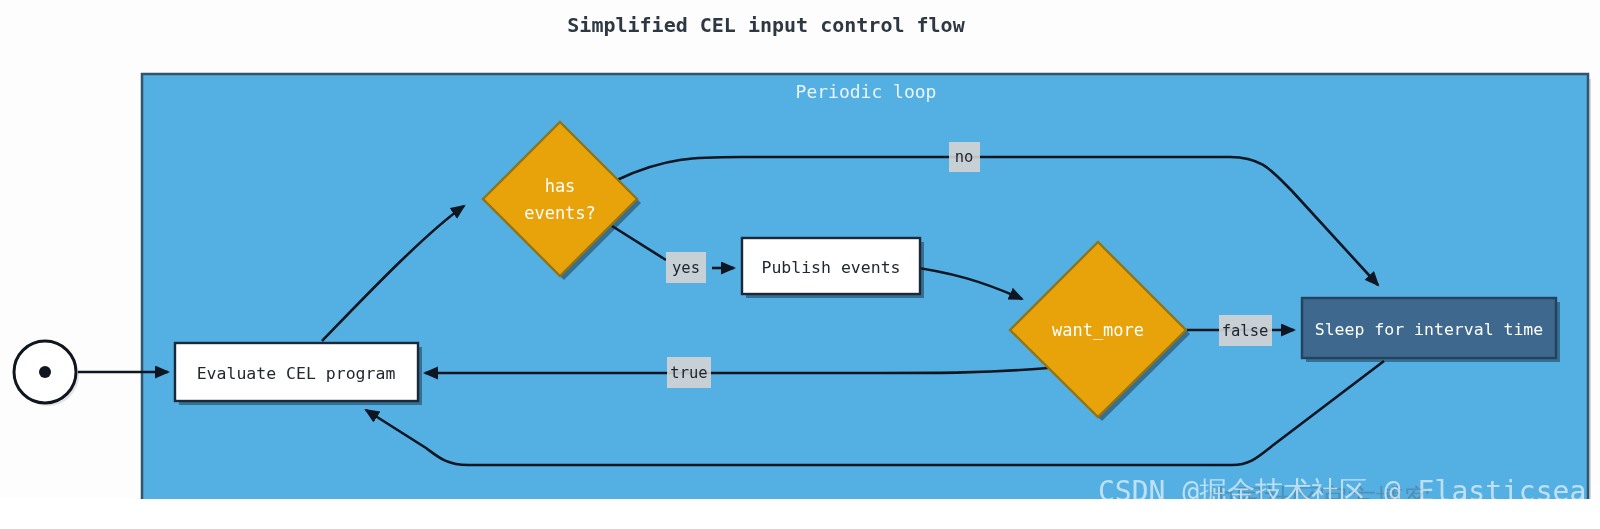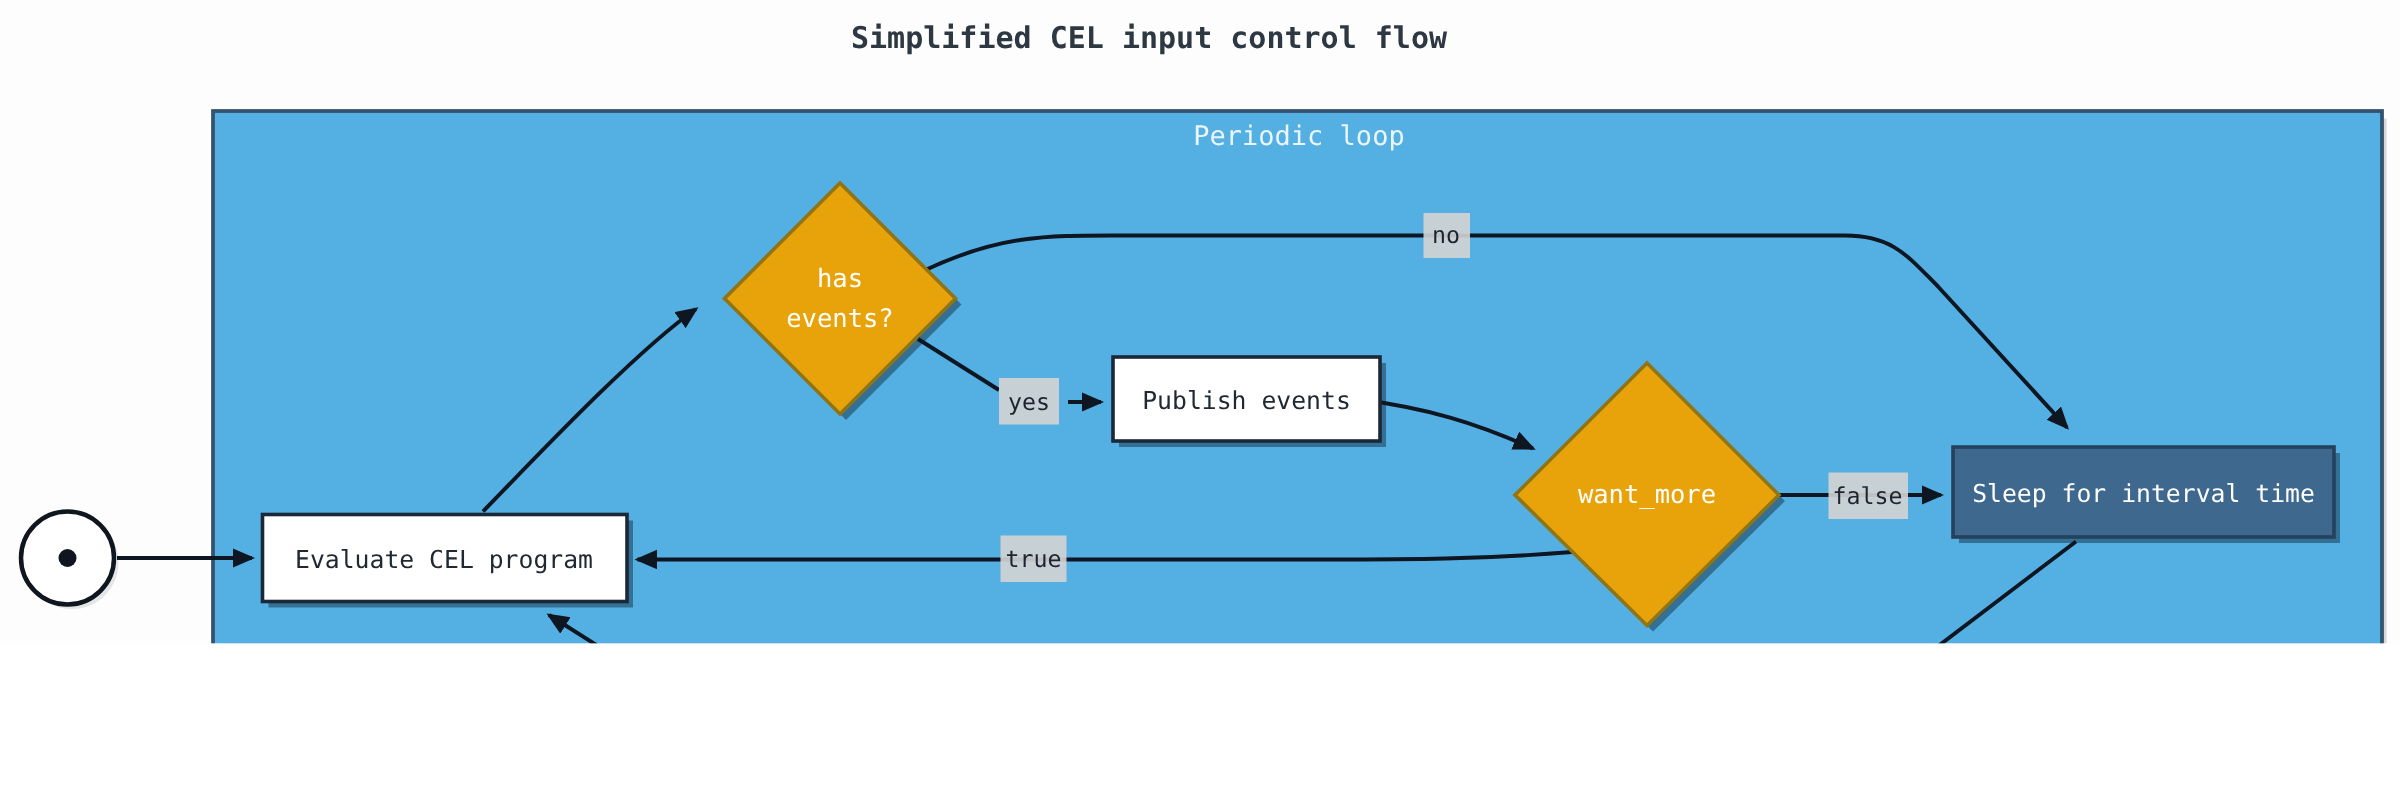--- a/index.html
+++ b/index.html
@@ -1,17 +1,17 @@
 <!DOCTYPE html>
 <html style="--title_text: #2e3842; --panel_fill: #54afe2; --panel_border: #33536e; --box_border: #1b2838; --diamond_fill: #e9a30a; --diamond_border: #8f7516; --sleep_fill: #3f688e; --sleep_border: #24425c; --edge: #0e1621; --label_bg: #d4d4d4;"><head>
 <meta charset="utf-8">
 <style>
   html,body { margin:0; padding:0; background:#ffffff; }
   .stage {
-    position:relative; width:1600px; height:429px; background:#fdfdfd;
+    position:relative; width:1600px; height:499px; background:#fdfdfd;
     font-family:"DejaVu Sans Mono","Liberation Mono",monospace;
     overflow:hidden;
   }
   svg text {
     font-family:"DejaVu Sans Mono","Liberation Mono",monospace;
   }
   .title-text   { fill:var(--title_text); font-size:20px; font-weight:bold; }
   .panel        { fill:var(--panel_fill); stroke:var(--panel_border); stroke-width:2.5; }
   .panel-shadow { fill:rgba(30,45,60,0.18); }
   .panel-label  { fill:#eaf5fc; font-size:18px; }

